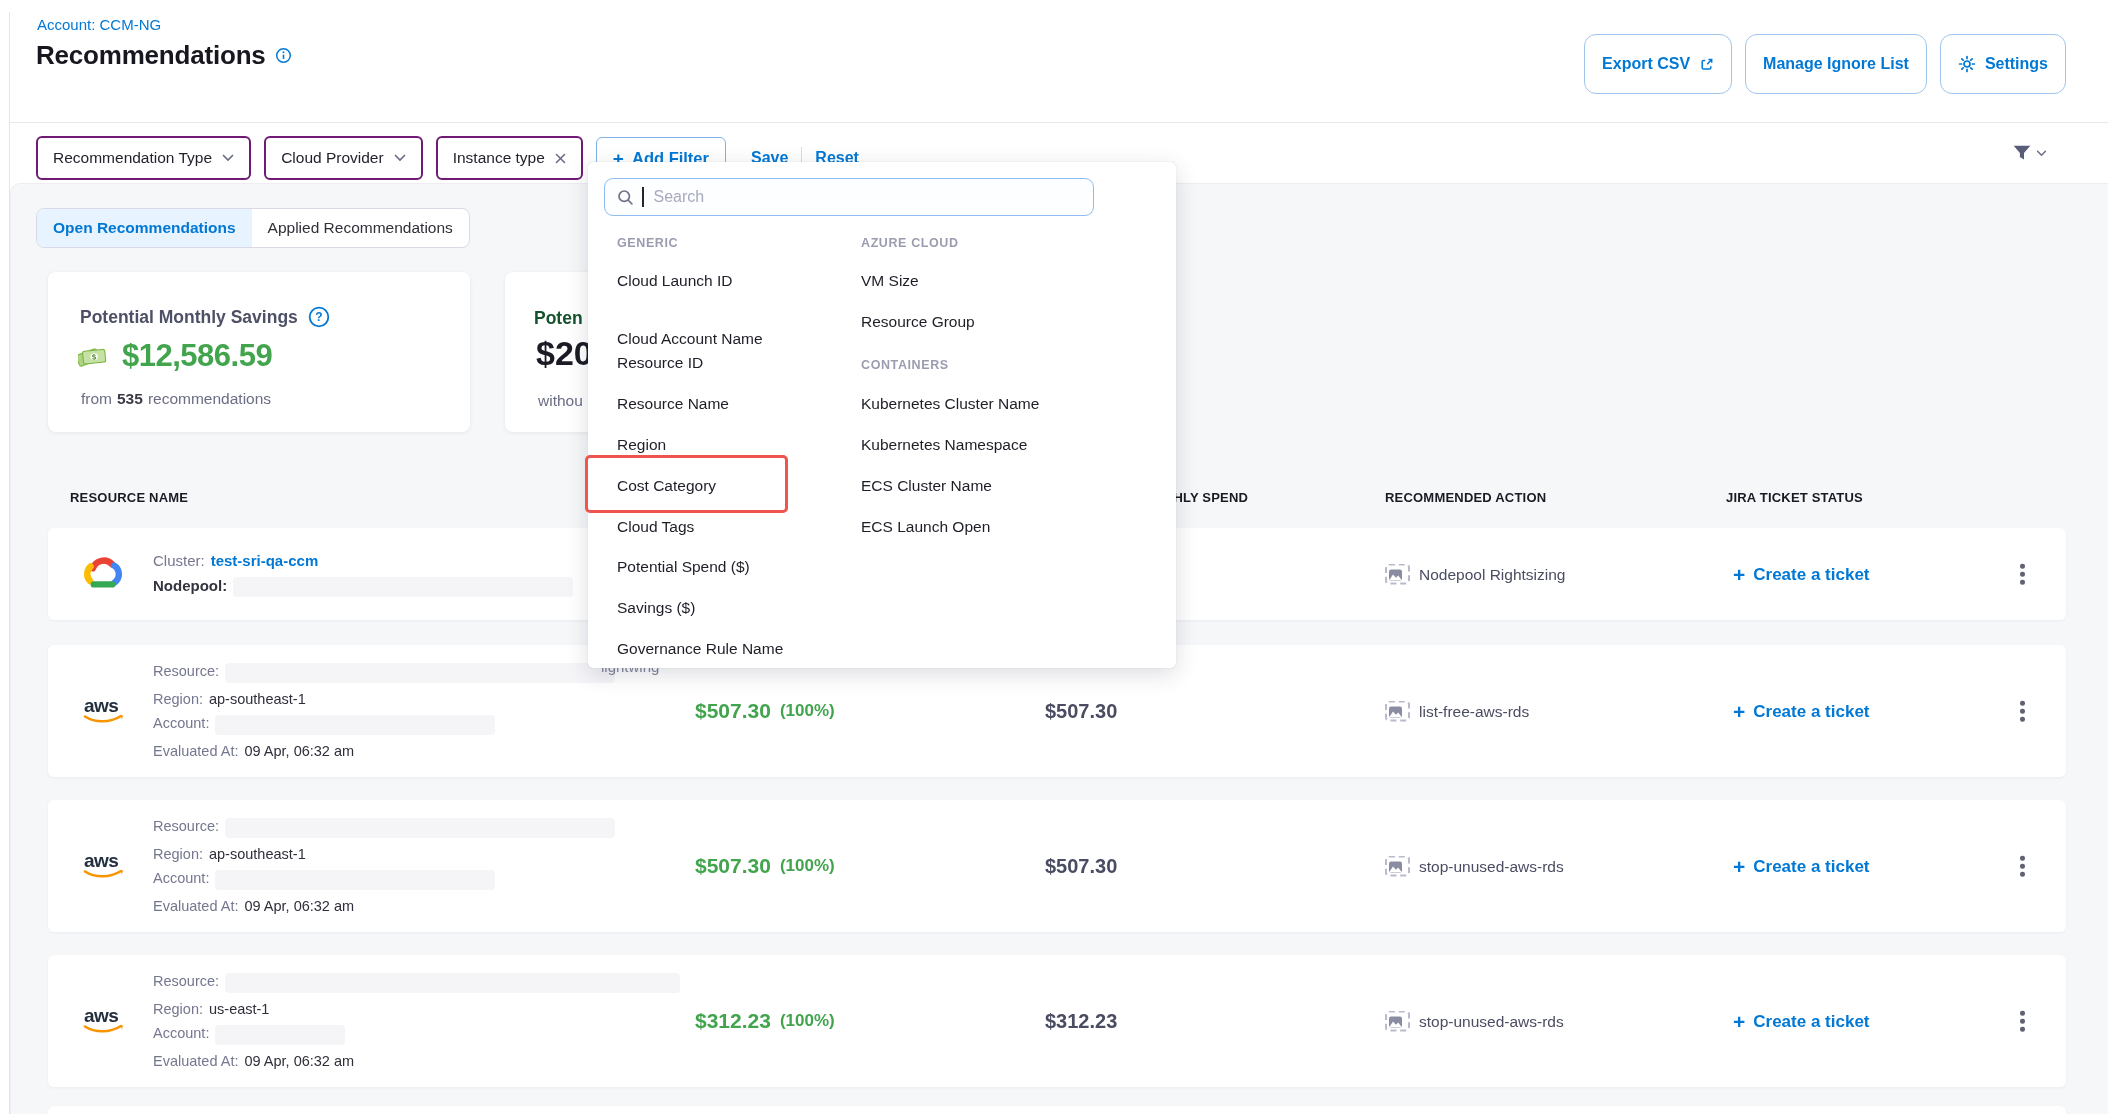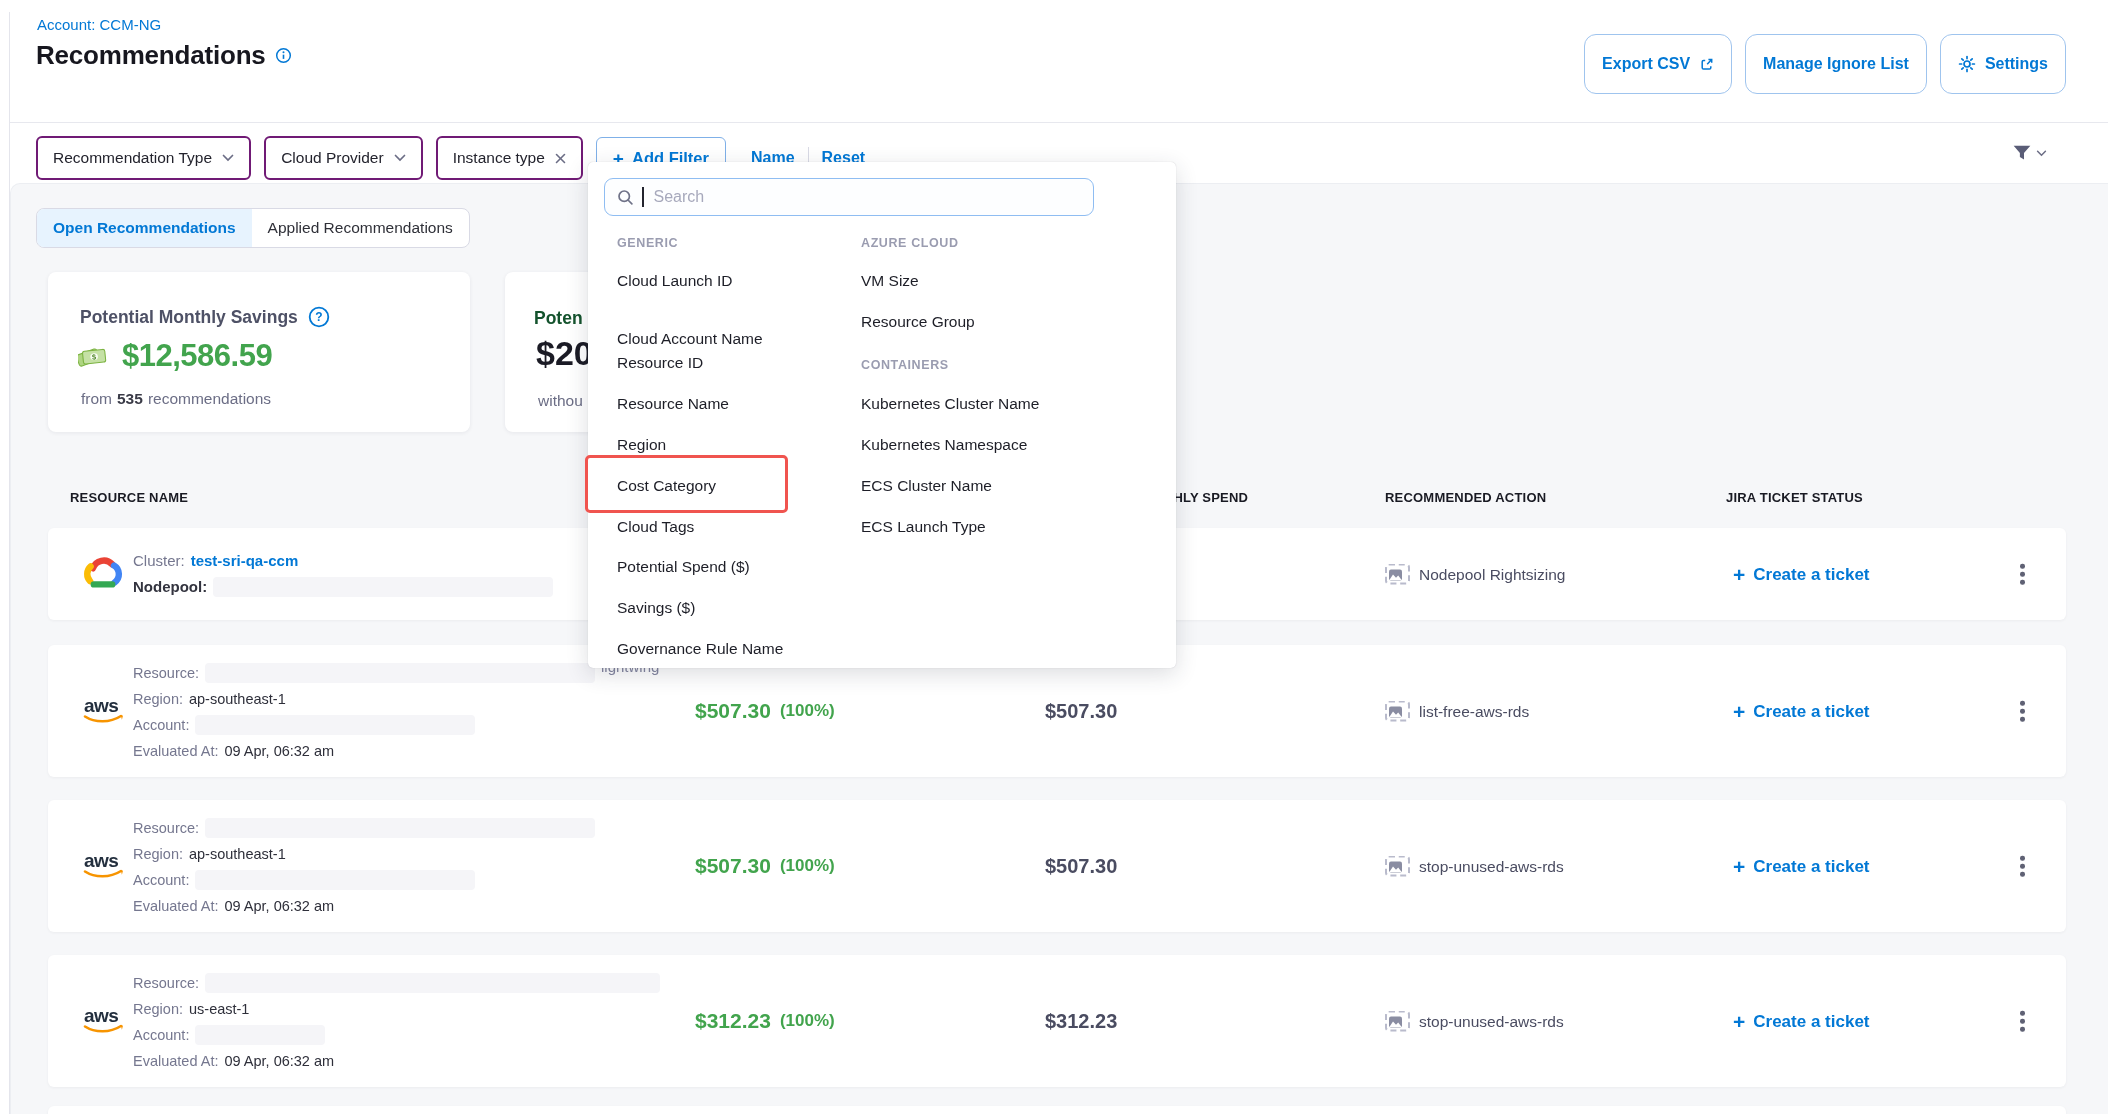--- a/index.html
+++ b/index.html
@@ -63,21 +63,21 @@
   .red-box{position:absolute;left:585px;top:455px;width:197px;height:52px;border:3px solid #f0544f;
            border-radius:5px;z-index:12;pointer-events:none;}
 
   
   .th{position:absolute;font-size:13px;font-weight:700;color:#191a23;letter-spacing:.2px;white-space:nowrap;}
   .row{position:absolute;left:48px;width:2018px;background:#fff;border-radius:6px;
        box-shadow:0 1px 3px rgba(30,30,60,.05);}
   .cloud-icon{position:absolute;left:33px;top:50%;transform:translateY(-50%);}
   .r-lines{position:absolute;left:85px;top:0;height:100%;display:flex;flex-direction:column;
            justify-content:center;gap:8px;}
-  .r-line{display:flex;align-items:center;gap:6px;font-size:14.5px;white-space:nowrap;}
+  .r-line{display:flex;gap:6px;font-size:14.5px;white-space:nowrap;margin-left:20px;}
   .lbl{color:#75778f;}
   .lbl-strong{color:#33343f;font-weight:700;}
   .val{color:#2e2f3a;}
   .link{color:#0278d5;font-weight:600;font-size:15px;cursor:pointer;}
   .redact{display:inline-block;height:20px;background:#f5f5f8;border-radius:4px;}
   .col{position:absolute;display:flex;align-items:center;gap:9px;top:50%;transform:translateY(-50%);}
   .col-savings{left:647px;}
   .col-spend{left:997px;}
   .col-action{left:1337px;align-items:center;}
   .col-ticket{left:1685px;}
@@ -160,21 +160,21 @@
       <span>Instance type</span>
       <svg width="11" height="11" viewBox="0 0 11 11">
         <line x1="1.5" y1="1.5" x2="9.5" y2="9.5" stroke="#6b6d85" stroke-width="1.6" stroke-linecap="round"></line>
         <line x1="9.5" y1="1.5" x2="1.5" y2="9.5" stroke="#6b6d85" stroke-width="1.6" stroke-linecap="round"></line>
       </svg>
     </div>
     <div class="add-filter">
       <span class="plus">+</span>
       <span>Add Filter</span>
     </div>
-    <span class="link-btn" style="margin-left:12px;">Name</span>
+    <span class="link-btn" style="margin-left:12px;">Save</span>
     <span class="sr-divider"></span>
     <span class="link-btn">Reset</span>
   </div>
   <div class="funnel-wrap">
     <svg width="20" height="18" viewBox="0 0 18 15">
       <path d="M1.5 1 h15 l-5.7 6.4 v6 l-3.7 -2.4 v-3.6 z" fill="#5a5d77"></path>
     </svg>
     <svg width="11" height="7" viewBox="0 0 12 8">
       <polyline points="1.5,1.5 6,6 10.5,1.5" fill="none" stroke="#6b6d85" stroke-width="1.7" stroke-linecap="round"></polyline>
     </svg>
@@ -472,17 +472,17 @@
     <div class="dd-item" style="left:29px;top:478px;">Governance Rule Name</div>
 
     <div class="dd-title" style="left:273px;top:74px;">AZURE CLOUD</div>
     <div class="dd-item" style="left:273px;top:110px;">VM Size</div>
     <div class="dd-item" style="left:273px;top:151px;">Resource Group</div>
 
     <div class="dd-title" style="left:273px;top:196px;">CONTAINERS</div>
     <div class="dd-item" style="left:273px;top:233px;">Kubernetes Cluster Name</div>
     <div class="dd-item" style="left:273px;top:274px;">Kubernetes Namespace</div>
     <div class="dd-item" style="left:273px;top:315px;">ECS Cluster Name</div>
-    <div class="dd-item" style="left:273px;top:356px;">ECS Launch Type</div>
+    <div class="dd-item" style="left:273px;top:356px;">ECS Launch Open</div>
   </div>
 
   <div class="red-box"></div>
 </div>
 
 </body></html>

